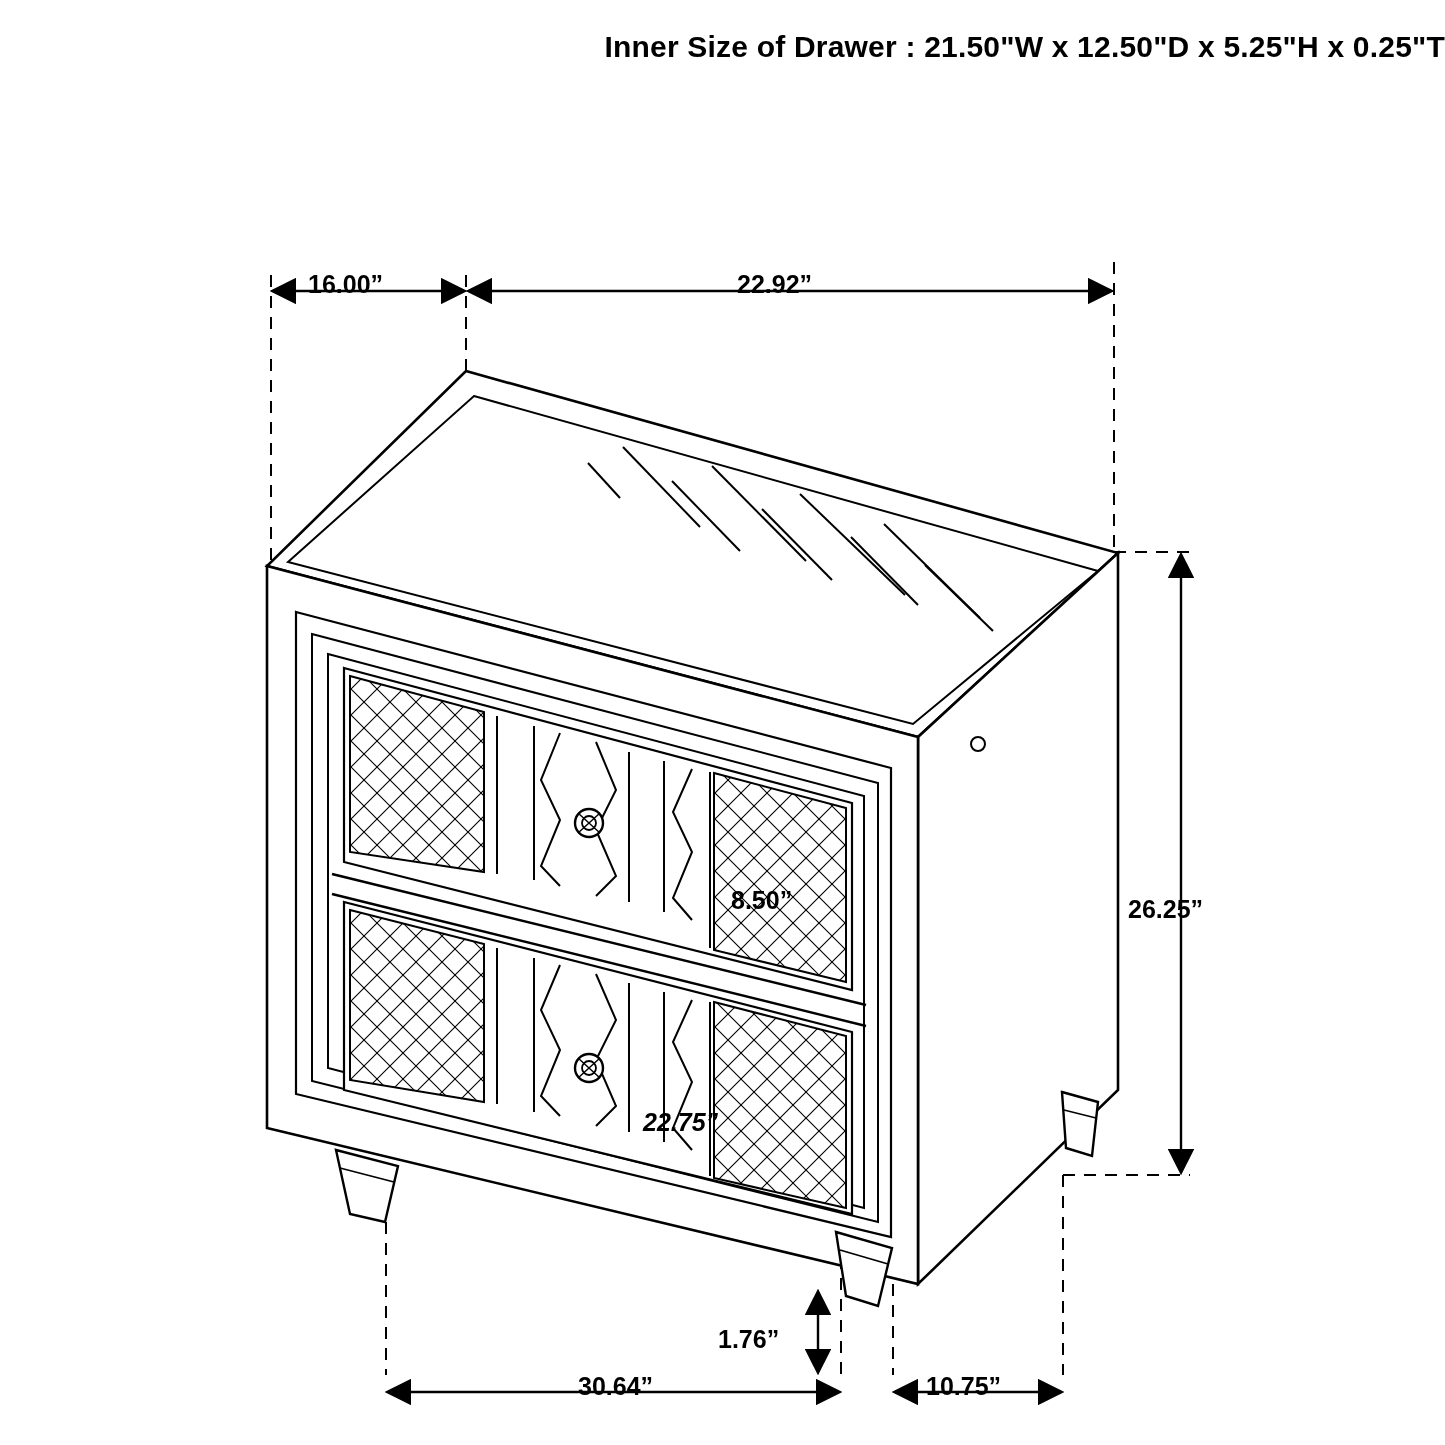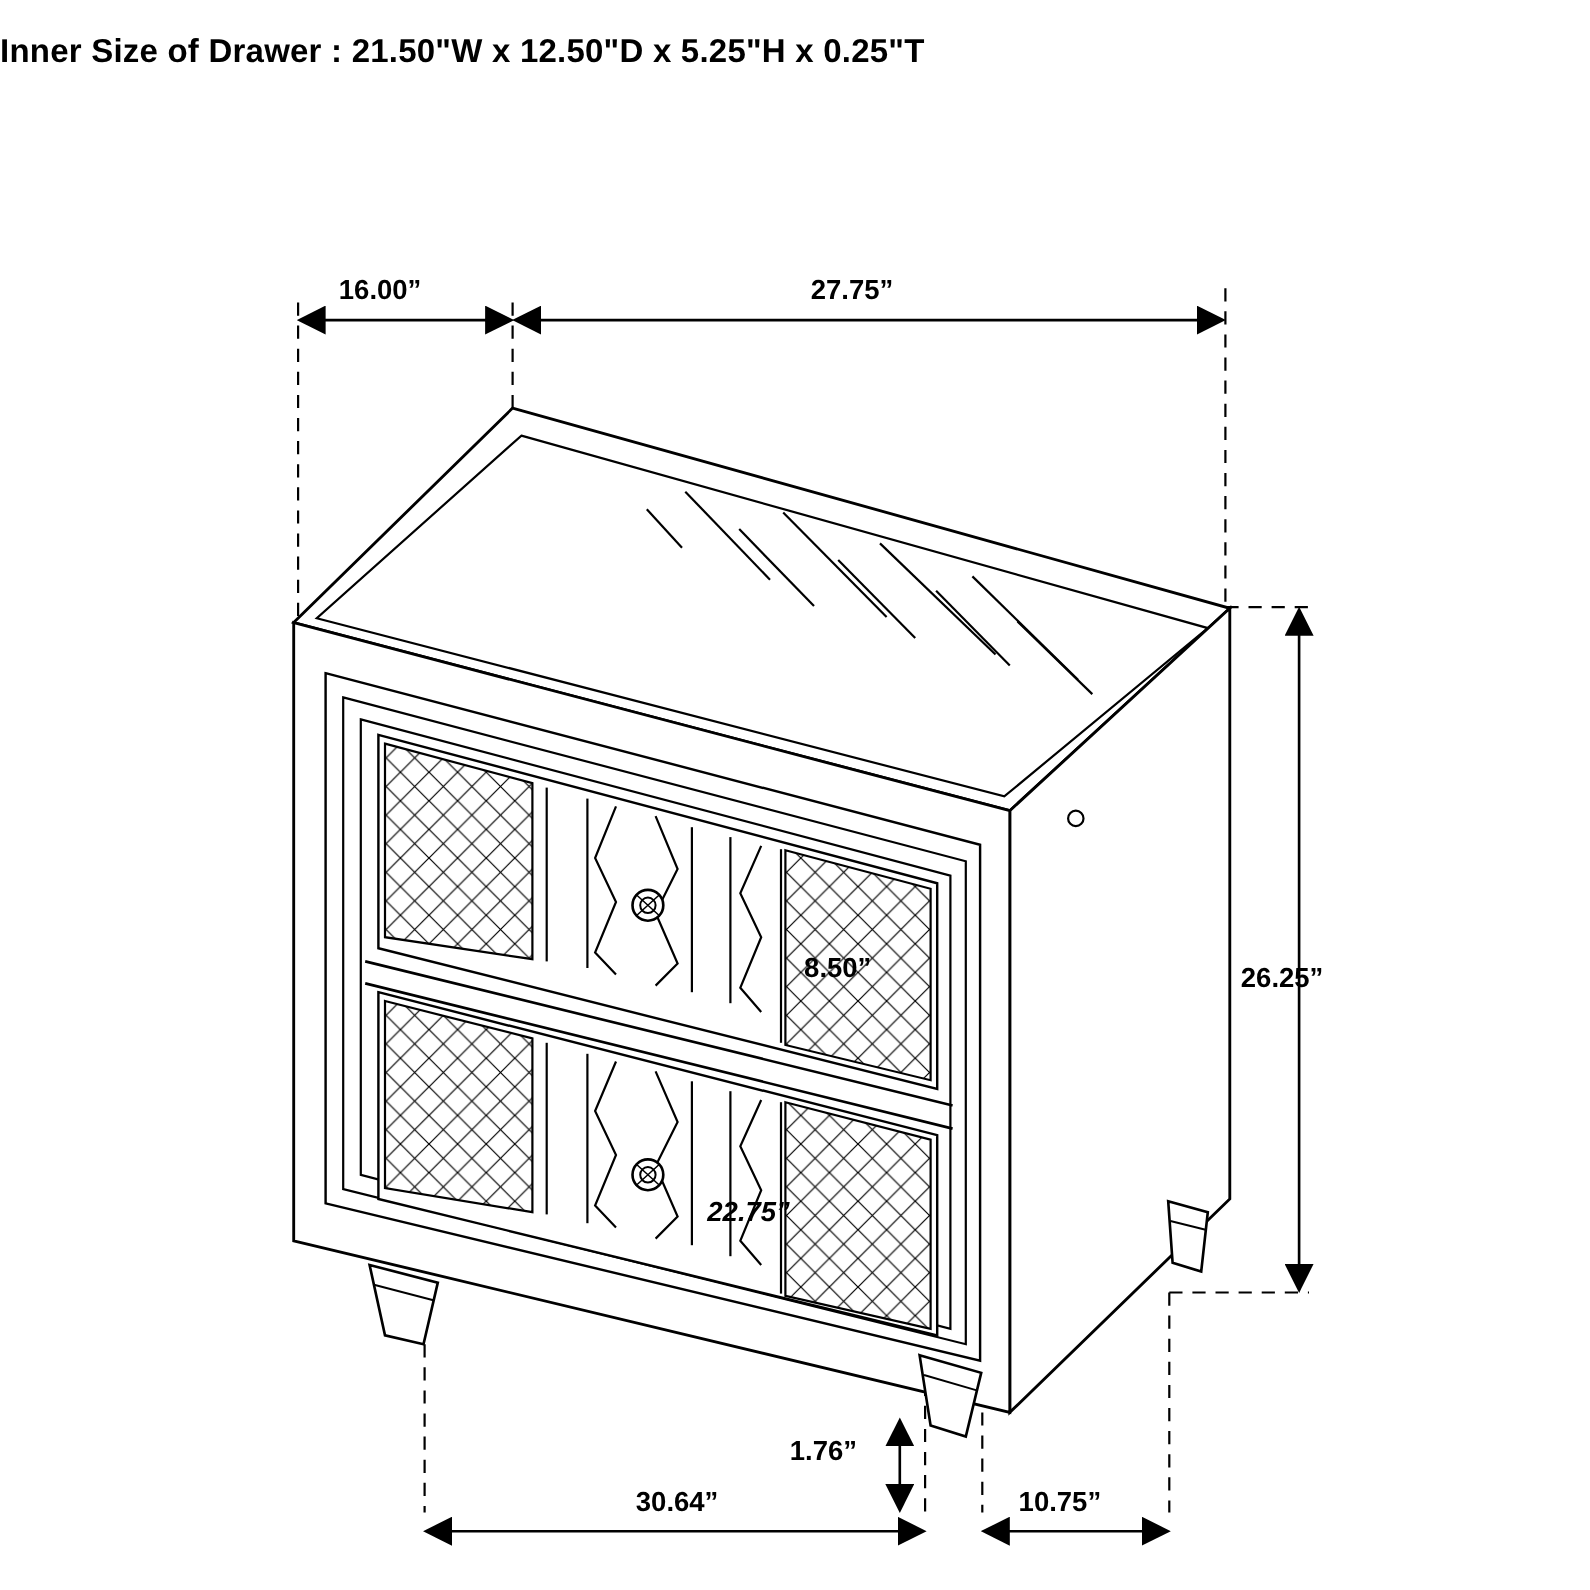--- a/index.html
+++ b/index.html
@@ -17,37 +17,38 @@
   #sheet {
     position: relative;
     width: 1445px;
     height: 1445px;
   }
   #title {
     position: absolute;
     top: 30px;
     left: 0;
     width: 1445px;
-    text-align: left;
+    text-align: right;
     font-size: 30px;
     font-weight: bold;
     letter-spacing: 0.2px;
   }
   svg.drawing {
     position: absolute;
     top: 0;
     left: 0;
     width: 1445px;
     height: 1445px;
   }
   .dimlabel {
     position: absolute;
     font-size: 25px;
     font-weight: bold;
     white-space: nowrap;
+    margin-top: 20px;
   }
   .lbl-16   { left: 308px; top: 250px; }
   .lbl-2775 { left: 737px; top: 250px; }
   .lbl-2625 { left: 1128px; top: 875px; }
   .lbl-850  { left: 731px; top: 866px; text-align: right; }
   .lbl-2275 { left: 643px; top: 1088px; font-style: italic; }
   .lbl-400  { left: 718px; top: 1305px; }
   .lbl-2200 { left: 578px; top: 1352px; }
   .lbl-1075 { left: 926px; top: 1352px; }
 </style>
@@ -200,21 +201,21 @@
       <path d="M336,1150 L398,1166 L385,1222 L350,1214 Z"></path>
       <path d="M340,1168 L394,1182" fill="none" stroke-width="1.8"></path>
       <path d="M836,1232 L892,1248 L878,1306 L846,1296 Z"></path>
       <path d="M840,1250 L888,1264" fill="none" stroke-width="1.8"></path>
       <path d="M1062,1092 L1098,1102 L1092,1156 L1066,1148 Z"></path>
       <path d="M1064,1110 L1096,1118" fill="none" stroke-width="1.8"></path>
     </g>
   </svg>
 
   <div class="dimlabel lbl-16">16.00”</div>
-  <div class="dimlabel lbl-2775">27.75”</div>
+  <div class="dimlabel lbl-2775">22.92”</div>
   <div class="dimlabel lbl-2625">26.25”</div>
   <div class="dimlabel lbl-850">8.50”</div>
   <div class="dimlabel lbl-2275">22.75”</div>
   <div class="dimlabel lbl-400">1.76”</div>
   <div class="dimlabel lbl-2200">30.64”</div>
   <div class="dimlabel lbl-1075">10.75”</div>
 
 </div>
 
 </body></html>

